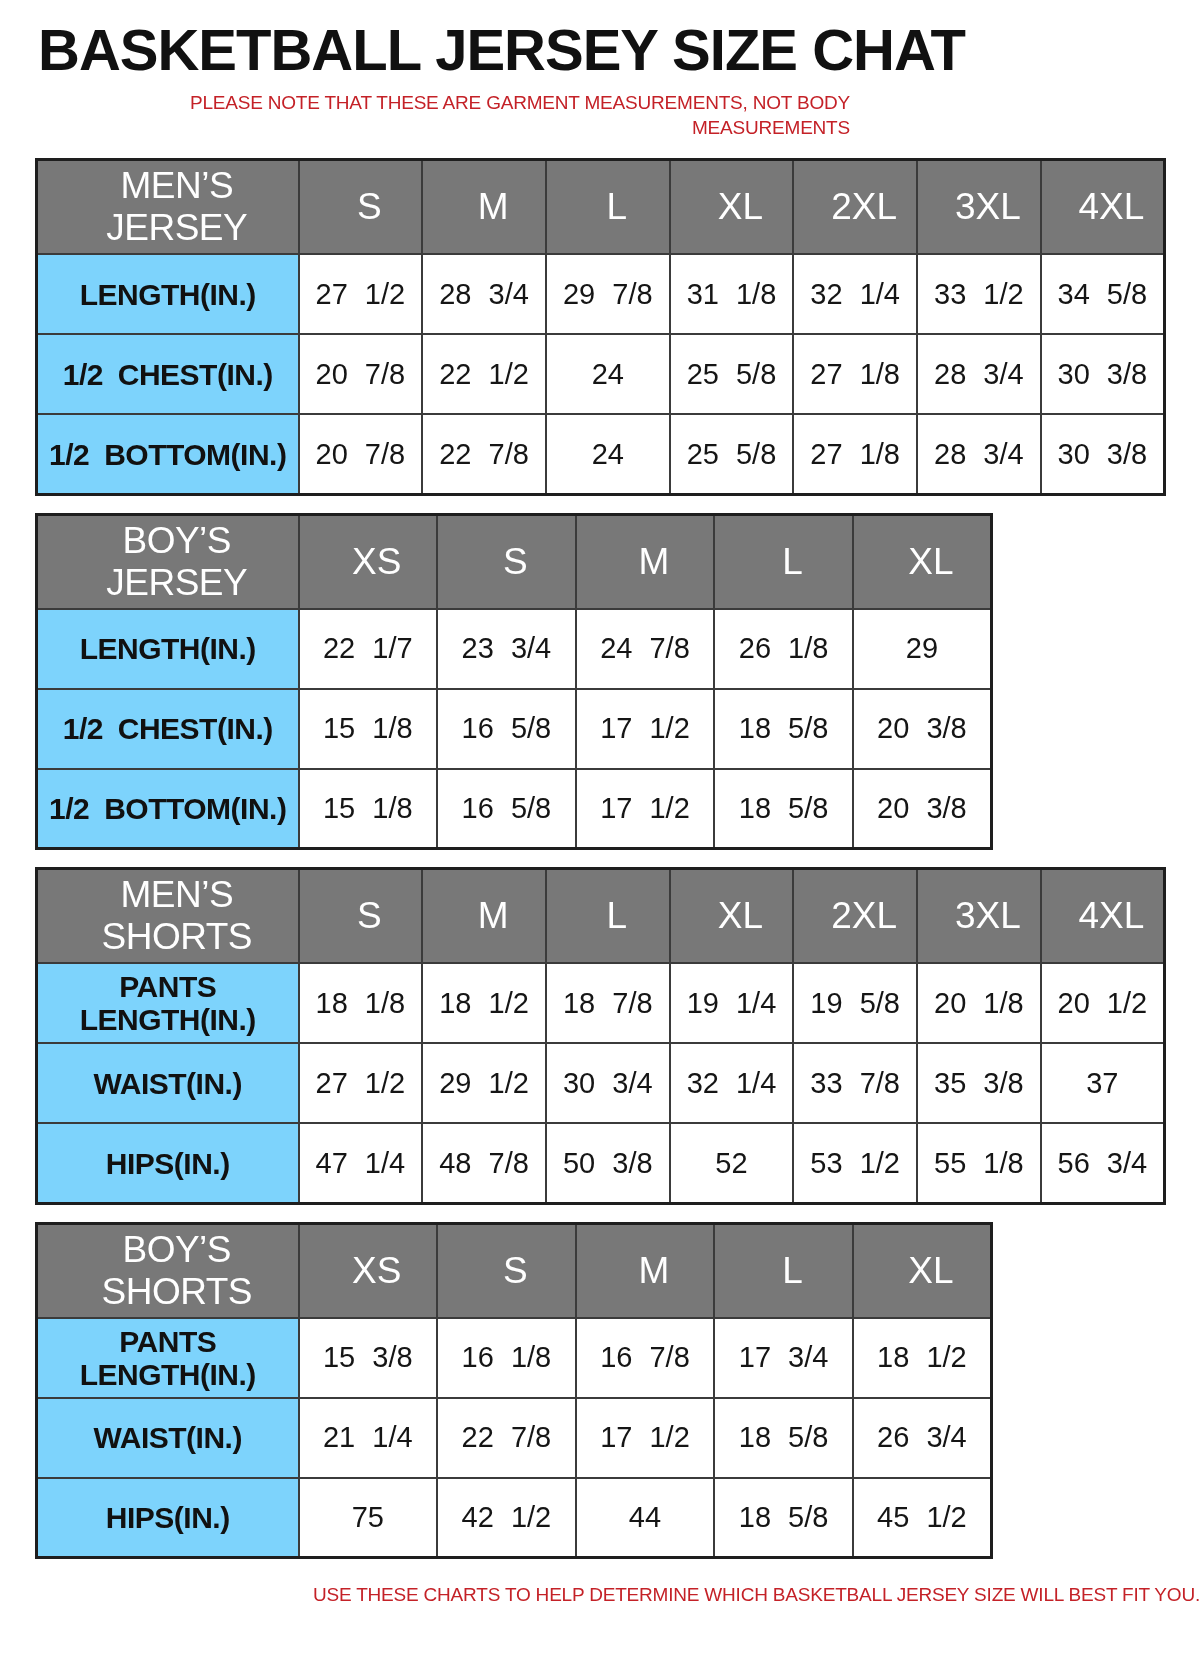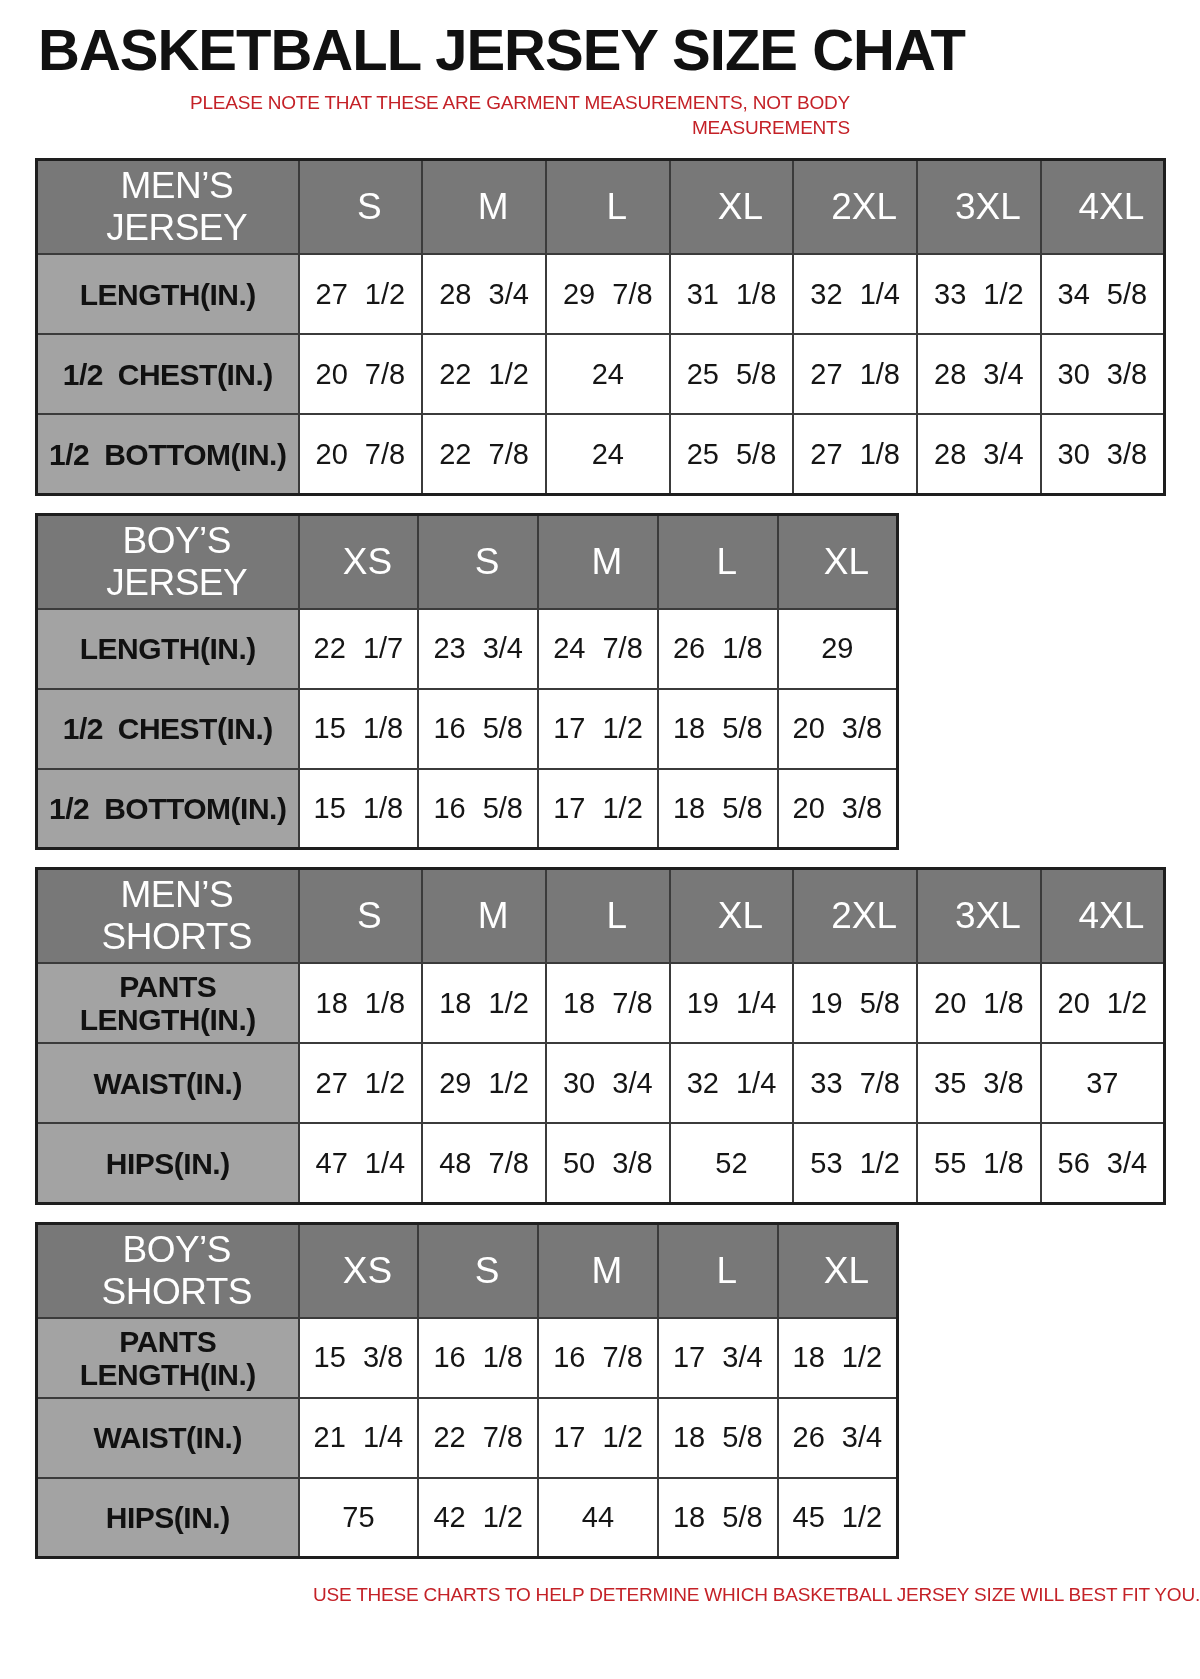--- a/index.html
+++ b/index.html
@@ -44,21 +44,21 @@
     display:flex;
     flex-direction:column;
     gap:17px;
   }
   table.size-table{
     border-collapse:collapse;
     table-layout:fixed;
     border:3px solid var(--border-outer);
   }
   table.size-table.cols-7{width:1131px;}
-  table.size-table.cols-5{width:864px;}
+  table.size-table.cols-5{width:958px;}
   col.label-col{width:262px;}
   .size-table th,.size-table td{
     border:2px solid var(--border);
     text-align:center;
     vertical-align:middle;
     padding:4px 2px;
   }
   .size-table thead th{
     background:var(--header-bg);
     color:var(--header-text);
@@ -72,21 +72,21 @@
     letter-spacing:-0.5px;
   }
   .size-table tbody th.row-label{
     font-size:30px;
     font-weight:700;
     color:var(--text-black);
     height:80px;
     word-spacing:7px;
     line-height:1.1;
     letter-spacing:-0.5px;
-    background:#a3a3a3;
+    background:#7dd3fc;
   }
   .size-table tbody td{
     font-size:29px;
     font-weight:400;
     color:#151515;
     word-spacing:9px;
     background:#ffffff;
   }
 </style>
 </head>

